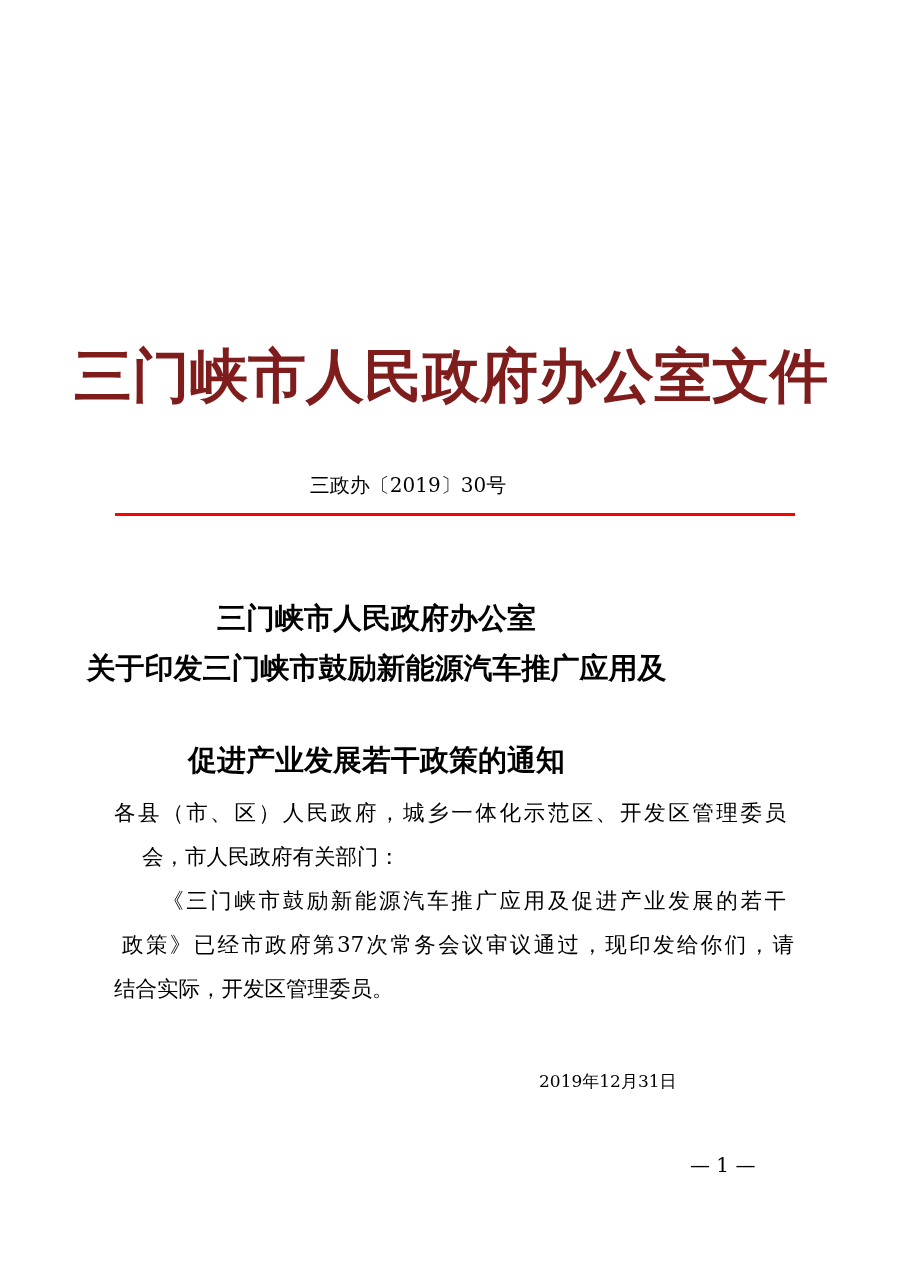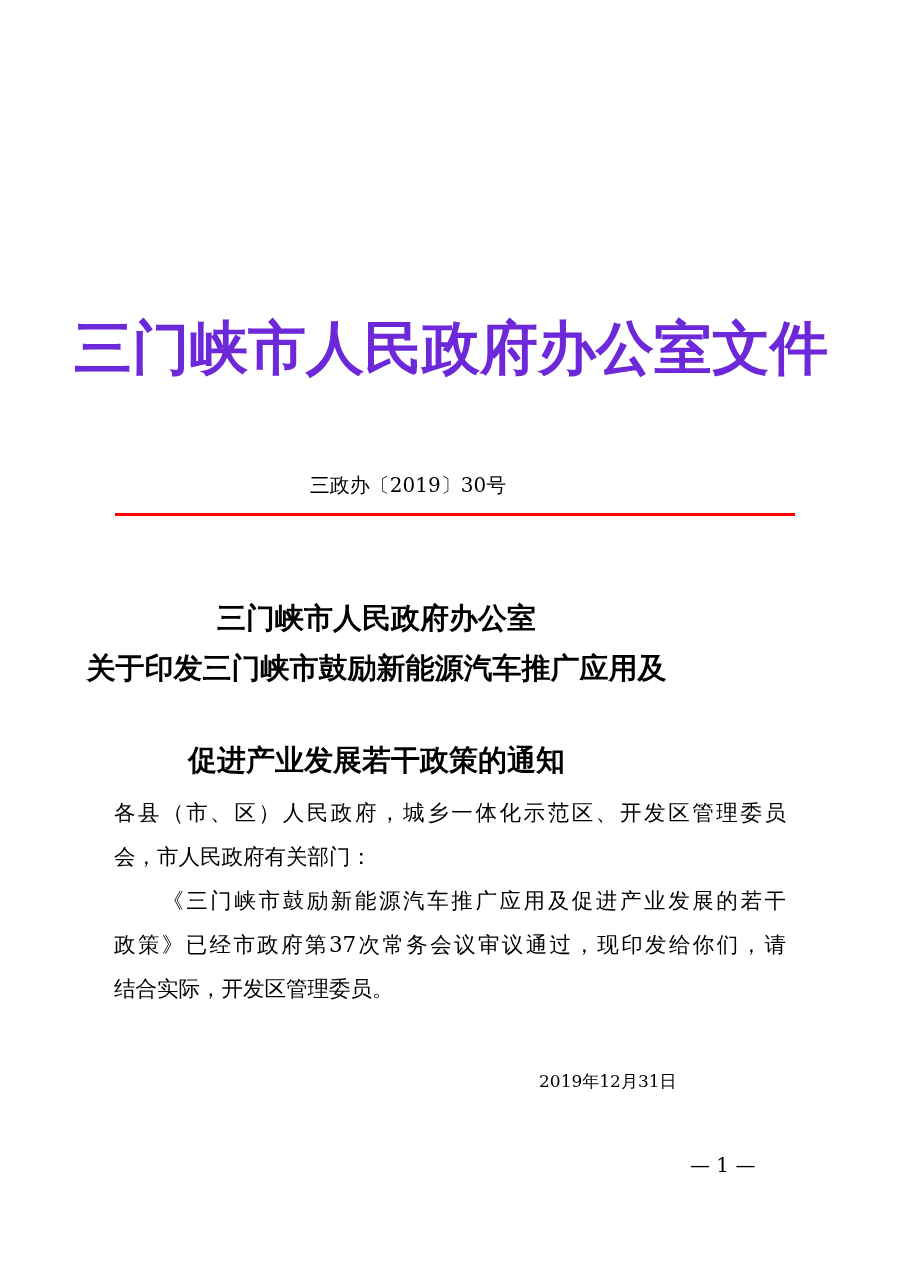--- a/index.html
+++ b/index.html
@@ -73,32 +73,32 @@
       left: 690px;
       top: 1150px;
       font-size: 20px;
       line-height: 30px;
       white-space: nowrap;
     }
   </style>
 </head>
 <body>
 
-<div class="abs doc-header" style="color:#6d28d9;">三门峡市人民政府办公室文件</div>
+<div class="abs doc-header" style="color:#7f1d1d;margin-top:28px;">三门峡市人民政府办公室文件</div>
 
 <div class="abs doc-number">三政办〔2019〕30号</div>
 
 <div class="abs red-rule" style="background:#ff0000;"></div>
 
 <div class="abs title l1">三门峡市人民政府办公室</div>
 <div class="abs title l2">关于印发三门峡市鼓励新能源汽车推广应用及</div>
 <div class="abs title l3">促进产业发展若干政策的通知</div>
 
 <div class="abs body-line" style="top:797px;">各县（市、区）人民政府，城乡一体化示范区、开发区管理委员</div>
-<div class="abs body-line last" style="top:841px;">会，市人民政府有关部门：</div>
+<div class="abs body-line last" style="top:841px;margin-left:28px;">会，市人民政府有关部门：</div>
 
 <div class="abs body-line" style="top:885px;font-family:Liberation Serif, serif;">　　《三门峡市鼓励新能源汽车推广应用及促进产业发展的若干</div>
-<div class="abs body-line" style="top:929px;">政策》已经市政府第37次常务会议审议通过，现印发给你们，请</div>
+<div class="abs body-line" style="top:929px;margin-left:8px;">政策》已经市政府第37次常务会议审议通过，现印发给你们，请</div>
 <div class="abs body-line last" style="top:973px;">结合实际，开发区管理委员。</div>
 
 <div class="abs date">2019年12月31日</div>
 
 <div class="abs page-num">— 1 —</div>
 
 </body></html>

